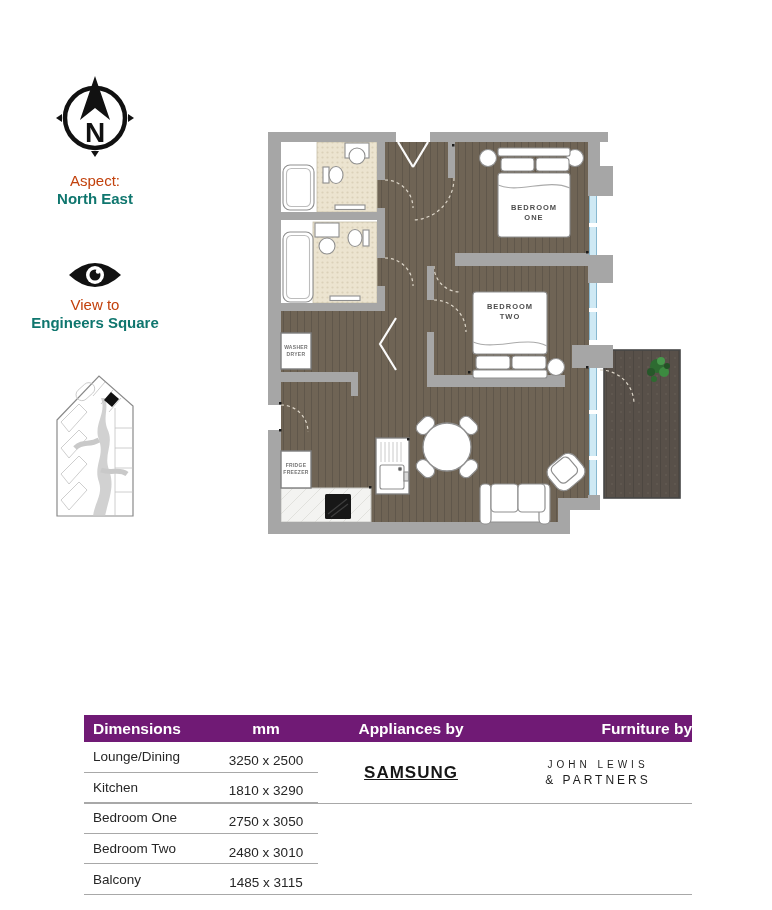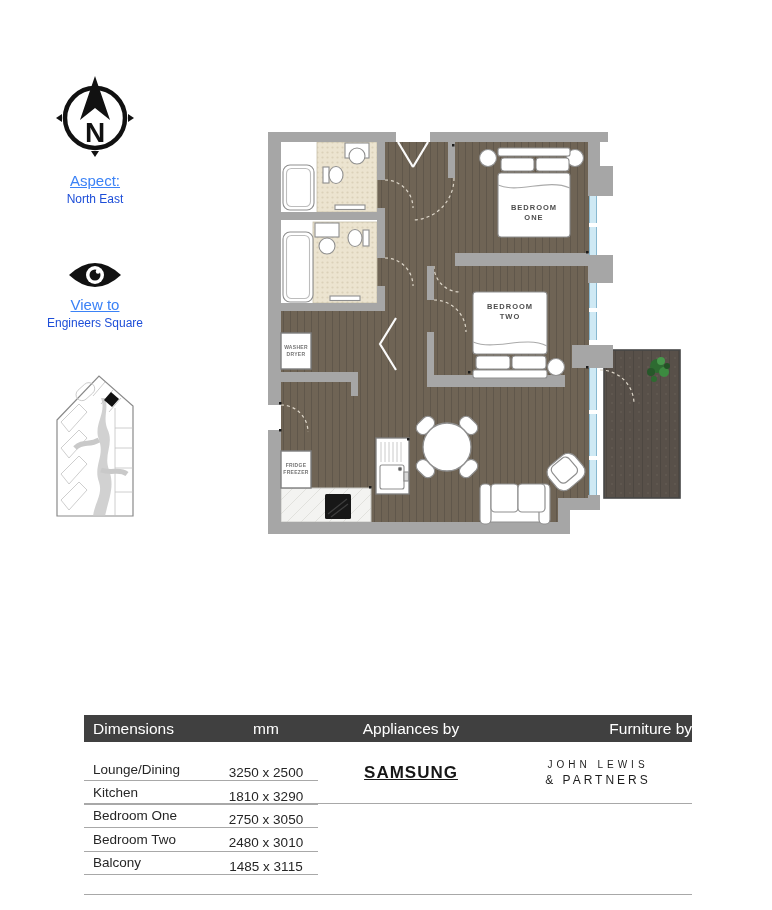--- a/index.html
+++ b/index.html
@@ -1,35 +1,35 @@
 <!DOCTYPE html>
 <html><head>
 <meta charset="utf-8">
 <style>
   html,body{margin:0;padding:0;background:#fff;}
   .page{position:relative;width:772px;height:910px;background:#fff;overflow:hidden;
         font-family:"Liberation Sans", sans-serif;color:#1a1a1a;}
   
   .sidebar{position:absolute;left:18px;top:70px;width:154px;text-align:center;}
-  .sidebar .lbl{font-size:15px;color:#3b82f6;line-height:18px;text-decoration:underline;}
-  .sidebar .val{font-size:12px;font-weight:normal;color:#1d4ed8;line-height:18px;}
+  .sidebar .lbl{font-size:15px;color:#c2410c;line-height:18px;}
+  .sidebar .val{font-size:15px;font-weight:bold;color:#0f766e;line-height:18px;}
   .compass-wrap{margin:0 auto 10px auto;width:92px;height:92px;}
   .eye-wrap{margin:50px auto 4px auto;width:56px;height:34px;}
   .keyplan{position:absolute;left:53px;top:370px;}
   
   .plan{position:absolute;left:255px;top:120px;}
   
   .spec{position:absolute;left:84px;top:715px;width:608px;height:180px;}
-  .spec-head{display:flex;align-items:center;height:27px;background:#404040;color:#fff;
-             font-weight:normal;font-size:15.5px;}
+  .spec-head{display:flex;align-items:center;height:27px;background:#701a75;color:#fff;
+             font-weight:bold;font-size:15.5px;}
   .spec-head .c1{width:130px;padding-left:9px;text-align:left;box-sizing:border-box;}
   .spec-head .c2{width:104px;text-align:center;}
   .spec-head .c3{width:186px;text-align:center;}
   .spec-head .c4{width:188px;text-align:right;}
-  .rows{position:absolute;left:0;top:43px;width:234px;height:117px;
+  .rows{position:absolute;left:0;top:27px;width:234px;height:153px;
         display:grid;grid-template-rows:repeat(5,1fr);}
   .row{display:flex;align-items:center;border-bottom:1px solid #a8a8a8;font-size:13.5px;color:#262626;}
   .row .rl{width:130px;padding-left:9px;box-sizing:border-box;}
   .row .rv{width:104px;text-align:center;margin-top:7px;}
   .fullline{position:absolute;left:0;width:608px;height:1px;background:#a8a8a8;}
   .brand-sam{position:absolute;left:234px;top:27px;width:186px;height:61px;
              display:flex;align-items:center;justify-content:center;
              font-size:17px;font-weight:bold;letter-spacing:1px;color:#161616;text-decoration:underline;}
   .brand-jl{position:absolute;left:420px;top:27px;width:188px;height:61px;
             display:flex;flex-direction:column;align-items:center;justify-content:center;color:#1d1d1d;}

